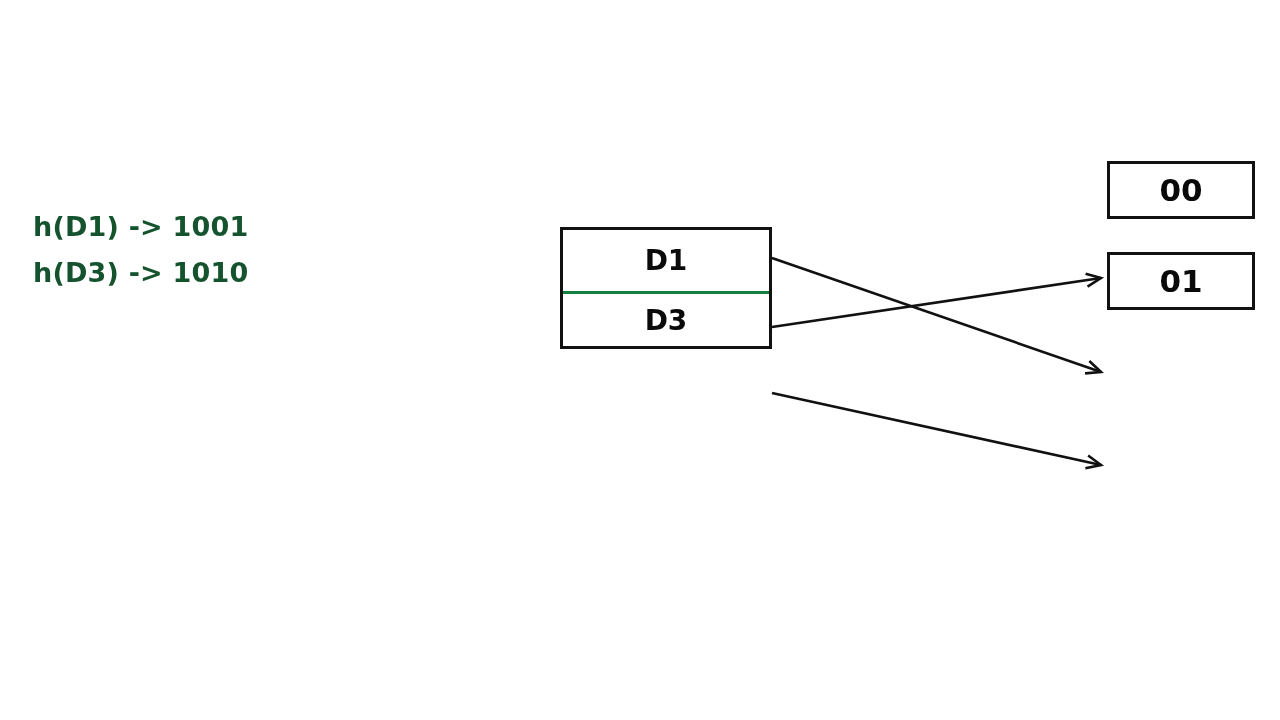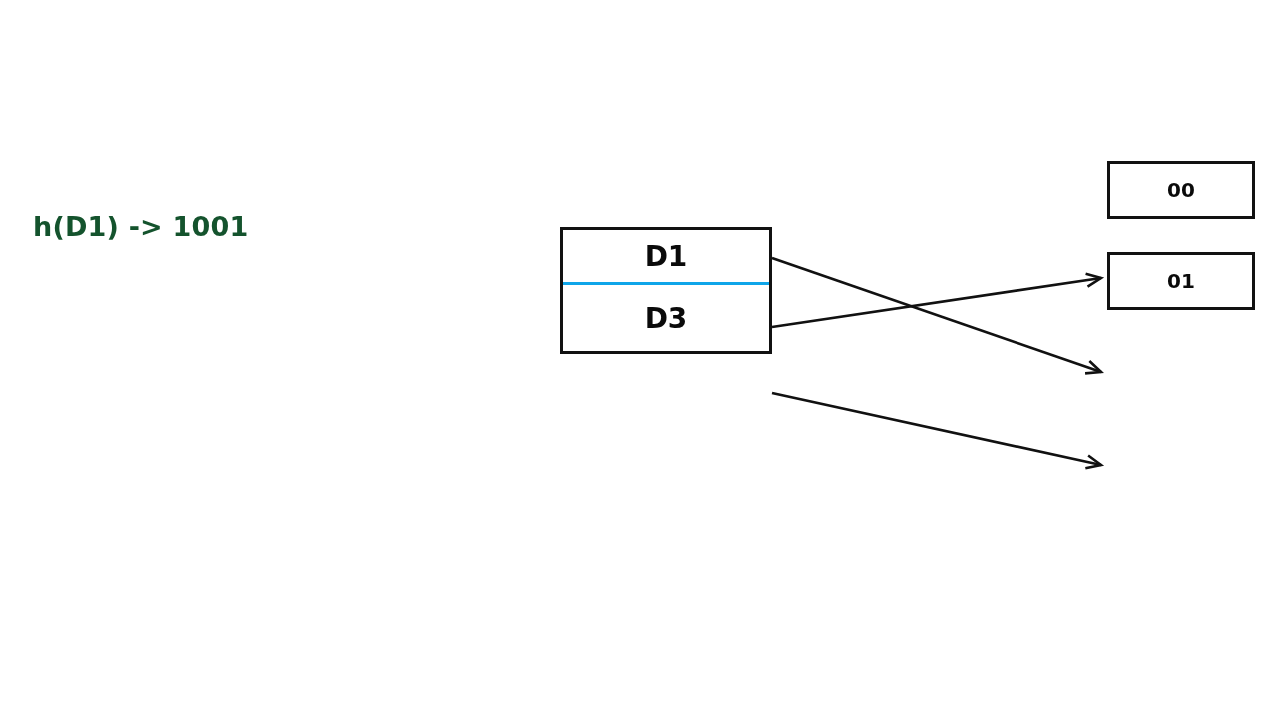--- a/index.html
+++ b/index.html
@@ -41,31 +41,31 @@
   .data-table {
     position: absolute;
     left: 560px;
     top: 227px;
     width: 212px;
     border: 3px solid #111111;
     box-sizing: border-box;
     background: #ffffff;
   }
   .data-row {
-    height: 55px;
+    height: 64px;
     display: flex;
     align-items: center;
     justify-content: center;
     box-sizing: border-box;
-    border-bottom: 3px solid #0ea5e9;
+    border-bottom: 3px solid #15803d;
     background: #ffffff;
   }
   .data-row:last-child {
     border-bottom: none;
-    height: 66px;
+    height: 52px;
   }
   .data-row-label {
     font-family: "DejaVu Sans", sans-serif;
     font-size: 28px;
     font-weight: bold;
     color: #0a0a0a;
   }
 
   
   .bucket {
@@ -75,21 +75,21 @@
     height: 58px;
     border: 3px solid #111111;
     box-sizing: border-box;
     background: #ffffff;
     display: flex;
     align-items: center;
     justify-content: center;
   }
   .bucket-label {
     font-family: "DejaVu Sans", sans-serif;
-    font-size: 20px;
+    font-size: 31px;
     font-weight: bold;
     color: #0a0a0a;
   }
   #bucket-0 { top: 161px; }
   #bucket-1 { top: 252px; }
   #bucket-2 { top: 346px; }
   #bucket-3 { top: 434px; }
 
   
   #arrow-layer {
@@ -101,20 +101,21 @@
     pointer-events: none;
   }
 </style>
 </head>
 <body>
 
 <div id="canvas">
 
   <div class="hash-list">
     <div class="hash-line">h(D1) -&gt; 1001</div>
+    <div class="hash-line">h(D3) -&gt; 1010</div>
   </div>
 
   <div class="data-table">
     <div class="data-row">
       <span class="data-row-label">D1</span>
     </div>
     <div class="data-row">
       <span class="data-row-label">D3</span>
     </div>
   </div>

